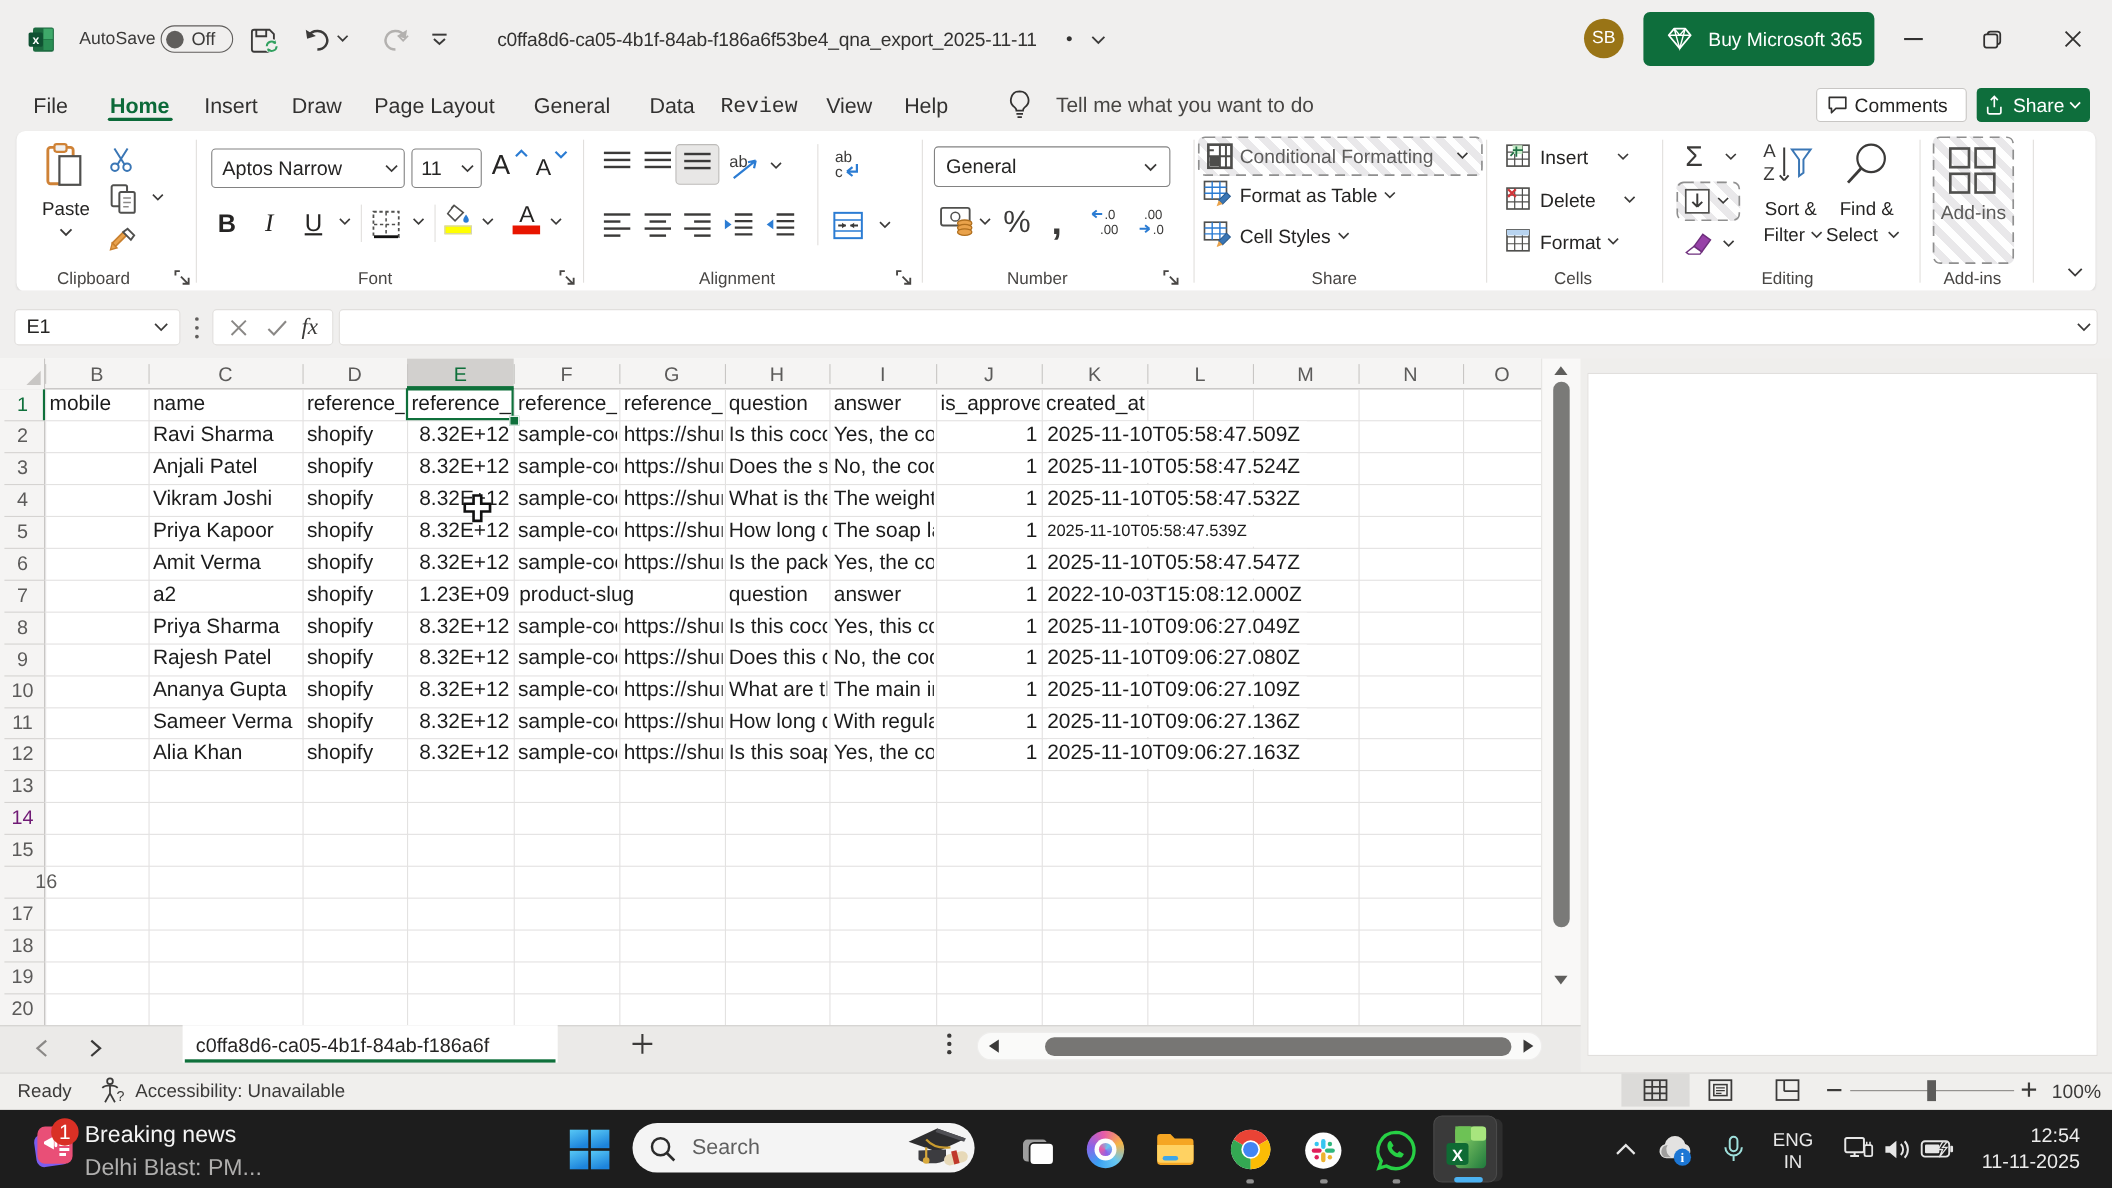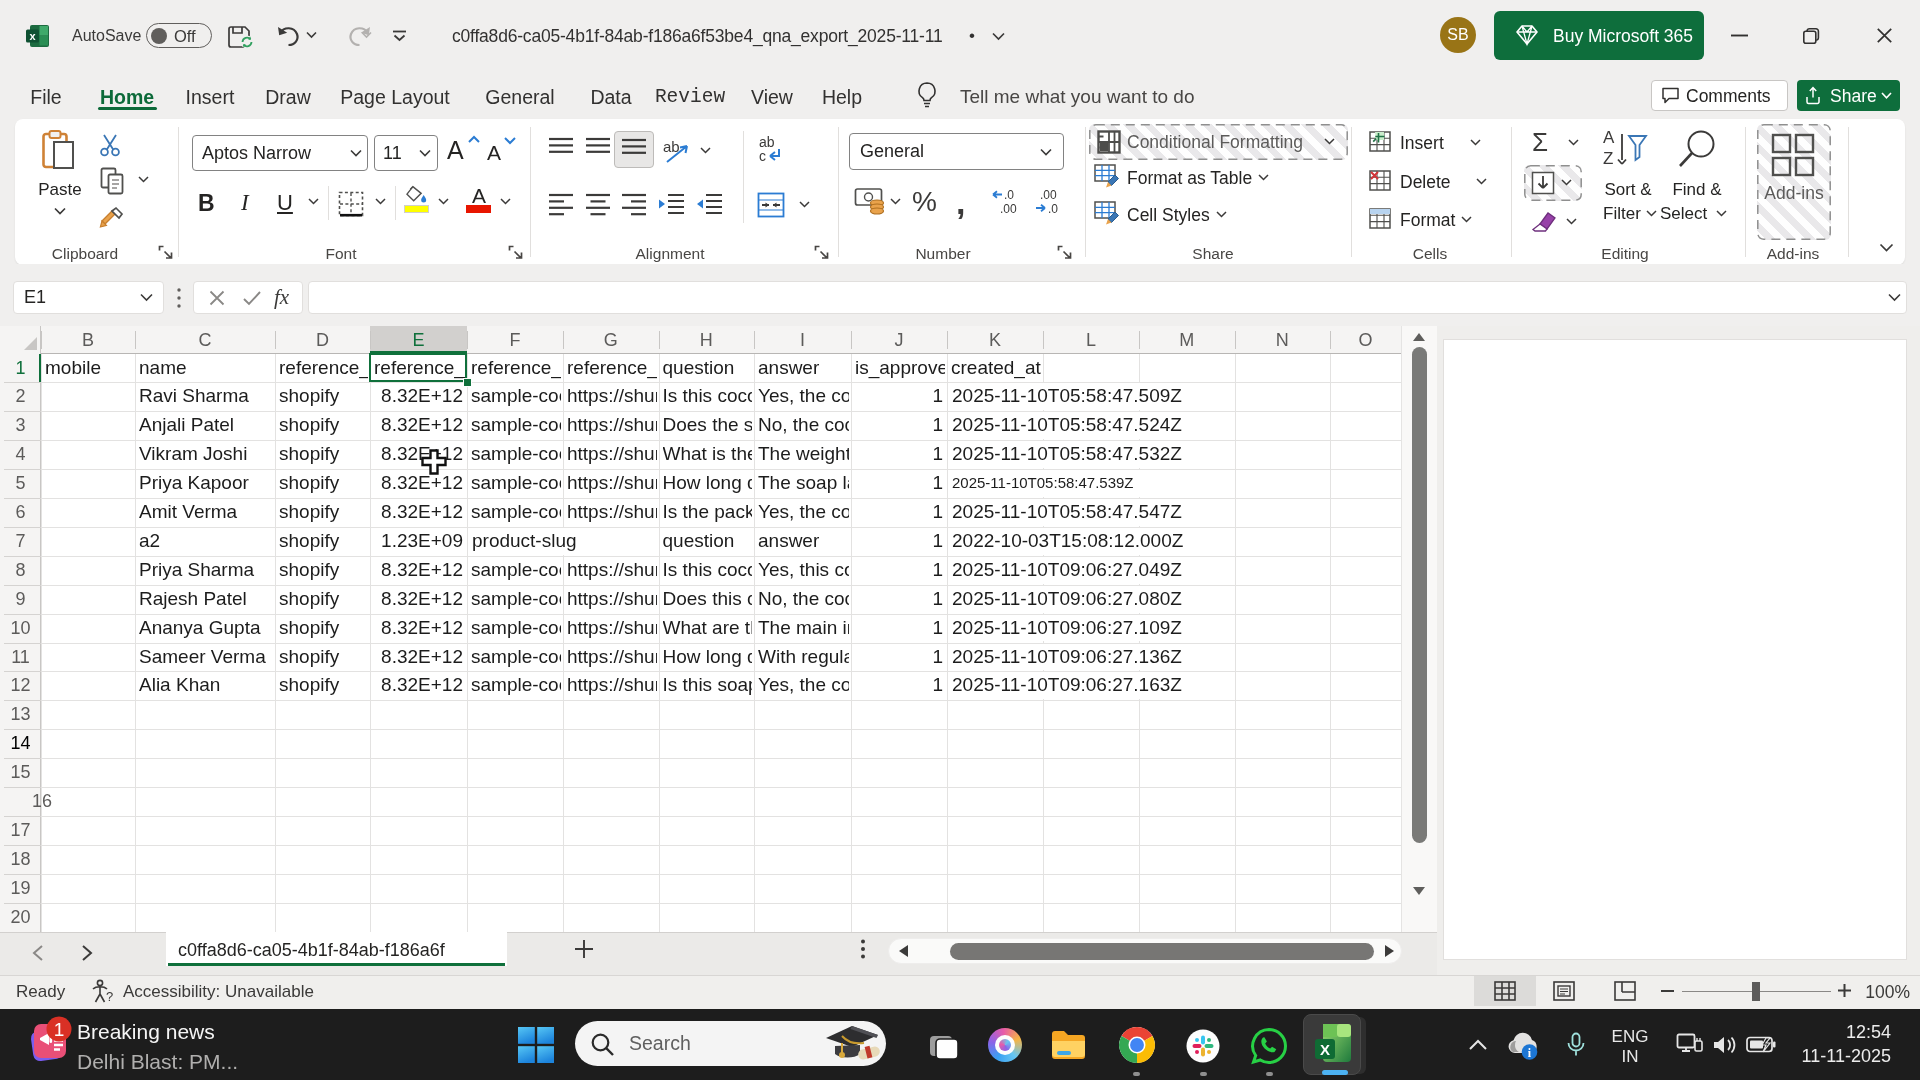--- a/index.html
+++ b/index.html
@@ -495,21 +495,21 @@
 <div style="left:0px;top:586.7px;width:41px;height:24.9px;font-size:18px;color:#5c5b5a;text-align:center;line-height:24.9px;">9</div>
 <div style="left:4px;top:613.6px;width:37px;height:1px;background:#d5d3d1;"></div>
 <div style="left:0px;top:615.5999999999999px;width:41px;height:24.9px;font-size:18px;color:#5c5b5a;text-align:center;line-height:24.9px;">10</div>
 <div style="left:4px;top:642.4999999999999px;width:37px;height:1px;background:#d5d3d1;"></div>
 <div style="left:0px;top:644.5px;width:41px;height:24.9px;font-size:18px;color:#5c5b5a;text-align:center;line-height:24.9px;">11</div>
 <div style="left:4px;top:671.4px;width:37px;height:1px;background:#d5d3d1;"></div>
 <div style="left:0px;top:673.4px;width:41px;height:24.9px;font-size:18px;color:#5c5b5a;text-align:center;line-height:24.9px;">12</div>
 <div style="left:4px;top:700.3px;width:37px;height:1px;background:#d5d3d1;"></div>
 <div style="left:0px;top:702.3px;width:41px;height:24.9px;font-size:18px;color:#5c5b5a;text-align:center;line-height:24.9px;">13</div>
 <div style="left:4px;top:729.1999999999999px;width:37px;height:1px;background:#d5d3d1;"></div>
-<div style="left:0px;top:731.2px;width:41px;height:24.9px;font-size:18px;color:#000000;text-align:center;line-height:24.9px;">14</div>
+<div style="left:0px;top:731.2px;width:41px;height:24.9px;font-size:18px;color:#701a75;text-align:center;line-height:24.9px;">14</div>
 <div style="left:4px;top:758.1px;width:37px;height:1px;background:#d5d3d1;"></div>
 <div style="left:0px;top:760.0999999999999px;width:41px;height:24.9px;font-size:18px;color:#5c5b5a;text-align:center;line-height:24.9px;">15</div>
 <div style="left:4px;top:786.9999999999999px;width:37px;height:1px;background:#d5d3d1;"></div>
 <div style="left:0px;top:789.0px;width:41px;height:24.9px;font-size:18px;color:#5c5b5a;text-align:center;line-height:24.9px;padding-left:32px;">16</div>
 <div style="left:4px;top:815.9px;width:37px;height:1px;background:#d5d3d1;"></div>
 <div style="left:0px;top:817.9px;width:41px;height:24.9px;font-size:18px;color:#5c5b5a;text-align:center;line-height:24.9px;">17</div>
 <div style="left:4px;top:844.8px;width:37px;height:1px;background:#d5d3d1;"></div>
 <div style="left:0px;top:846.8px;width:41px;height:24.9px;font-size:18px;color:#5c5b5a;text-align:center;line-height:24.9px;">18</div>
 <div style="left:4px;top:873.6999999999999px;width:37px;height:1px;background:#d5d3d1;"></div>
 <div style="left:0px;top:875.6999999999999px;width:41px;height:24.9px;font-size:18px;color:#5c5b5a;text-align:center;line-height:24.9px;">19</div>

